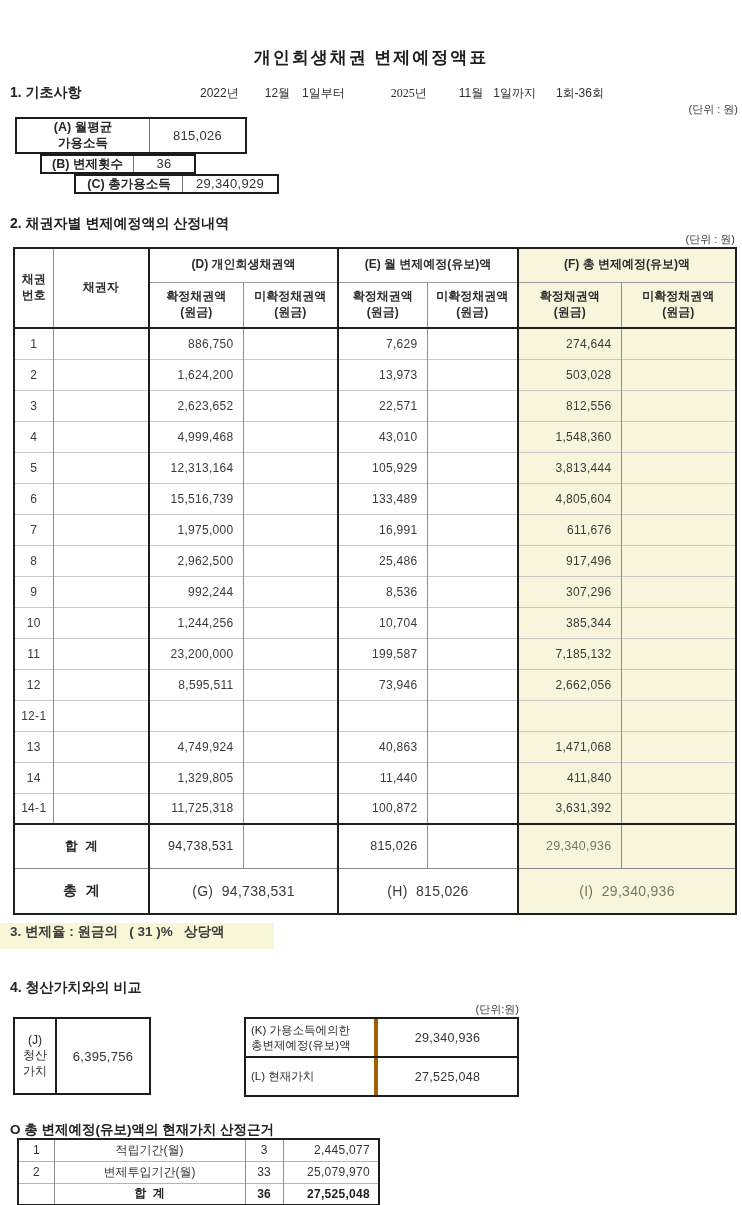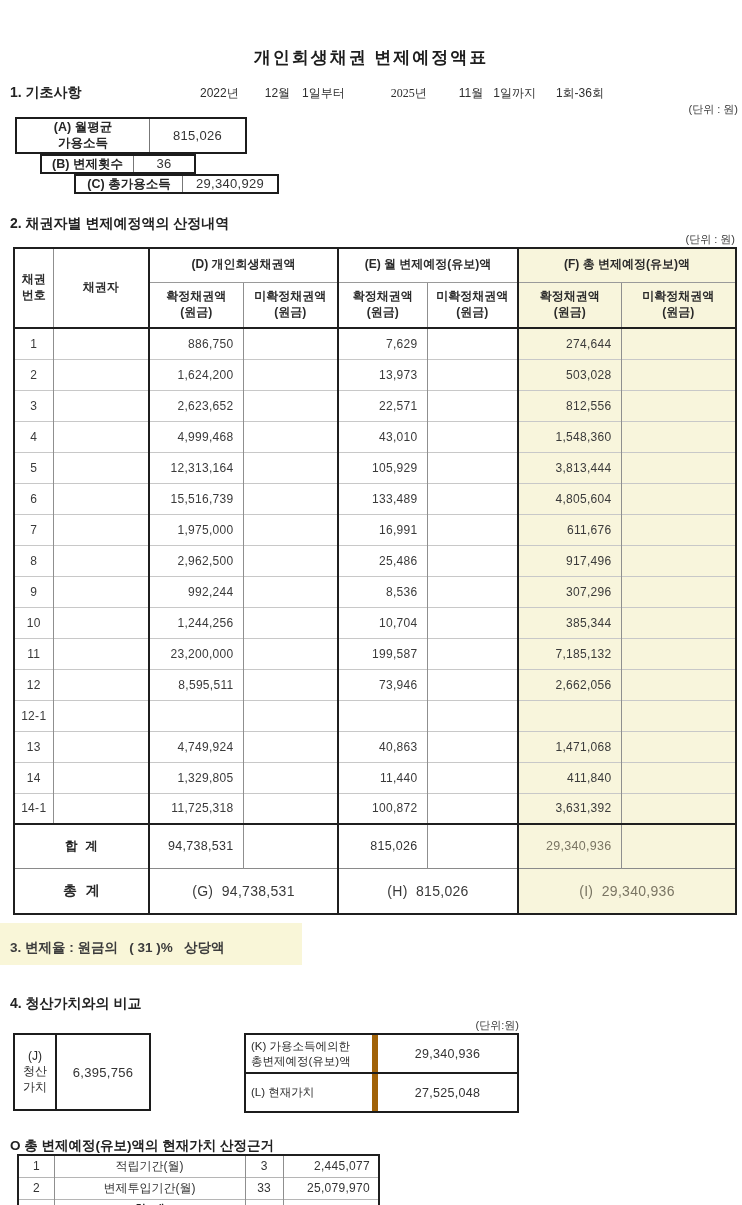--- a/index.html
+++ b/index.html
@@ -41,33 +41,33 @@
   td.num { text-align:right; padding-right:9px; }
   td.fnum { color:#7a7563; }
   tr.hdrsep td, tr.dr1 td { border-top:2px solid #1f1f1f; }
   tr.sumr td { height:44px; font-size:12.5px; vertical-align:middle; border-top:2px solid #1f1f1f; letter-spacing:.3px; }
   tr.totr td { height:46px; font-size:14px; vertical-align:middle; border-top:1px solid #8a8a8a; letter-spacing:.3px; }
   td.lbl { text-align:center; font-weight:bold; color:#262626; white-space:pre; }
   td.ctr { text-align:center; color:#3a3a3a; white-space:pre; }
   td.ctr.fnum { color:#7a7563; }
 
   
-  .s3 { margin-top:8px; margin-left:0; width:302px; background:#f9f6d8; font-size:13.5px; color:#3c3c3c; padding:16px 0 8px 10px; white-space:pre; font-weight:bold; }
+  .s3 { margin-top:8px; margin-left:0; width:274px; background:#f9f6d8; font-size:13.5px; color:#3c3c3c; padding:0 0 8px 10px; white-space:pre; font-weight:bold; }
 
   
   .s4head { margin-top:30px; padding-left:10px; font-size:14px; font-weight:bold; color:#222; height:17px; }
   .s4unit { width:519px; margin-top:6px; }
   .s4row { display:flex; margin-top:2px; height:80px; }
   .jbox { margin-left:13px; width:138px; height:78px; border:2px solid #1c1c1c; display:flex; }
   .jl { width:42px; border-right:2px solid #1c1c1c; display:flex; align-items:center; justify-content:center; text-align:center; font-size:12px; color:#2a2a2a; white-space:pre-line; line-height:1.3; }
   .jv { flex:1; display:flex; align-items:center; justify-content:center; font-size:13px; color:#333; letter-spacing:.3px; }
   .kltable { margin-left:93px; width:275px; height:80px; border:2px solid #1c1c1c; display:flex; flex-direction:column; }
   .klrow { flex:1; display:flex; }
   .klrow + .klrow { border-top:2px solid #1c1c1c; }
-  .kll { width:132px; border-right:6px solid #a16207; display:flex; align-items:center; padding-left:5px; font-size:11.5px; color:#2a2a2a; white-space:pre-line; line-height:1.3; }
+  .kll { width:132px; border-right:4px solid #a16207; display:flex; align-items:center; padding-left:5px; font-size:11.5px; color:#2a2a2a; white-space:pre-line; line-height:1.3; }
   .klv { flex:1; display:flex; align-items:center; justify-content:center; font-size:12.5px; color:#333; letter-spacing:.3px; }
 
   
   .s5head { margin-top:24px; padding-left:10px; font-size:13.5px; font-weight:bold; color:#222; height:15px; }
   table.s5 { border-collapse:collapse; table-layout:fixed; width:361px; margin-left:17px; margin-top:2px; border:2px solid #1f1f1f; }
   table.s5 td { height:22px; font-size:12px; color:#333; vertical-align:middle; border-top:1px solid #b5b5b5; }
   table.s5 td + td { border-left:1px solid #8f8f8f; }
   td.c { text-align:center; }
   td.amt { text-align:right; padding-right:8px; letter-spacing:.3px; }
   tr.s5sum td { font-weight:bold; color:#222; }

